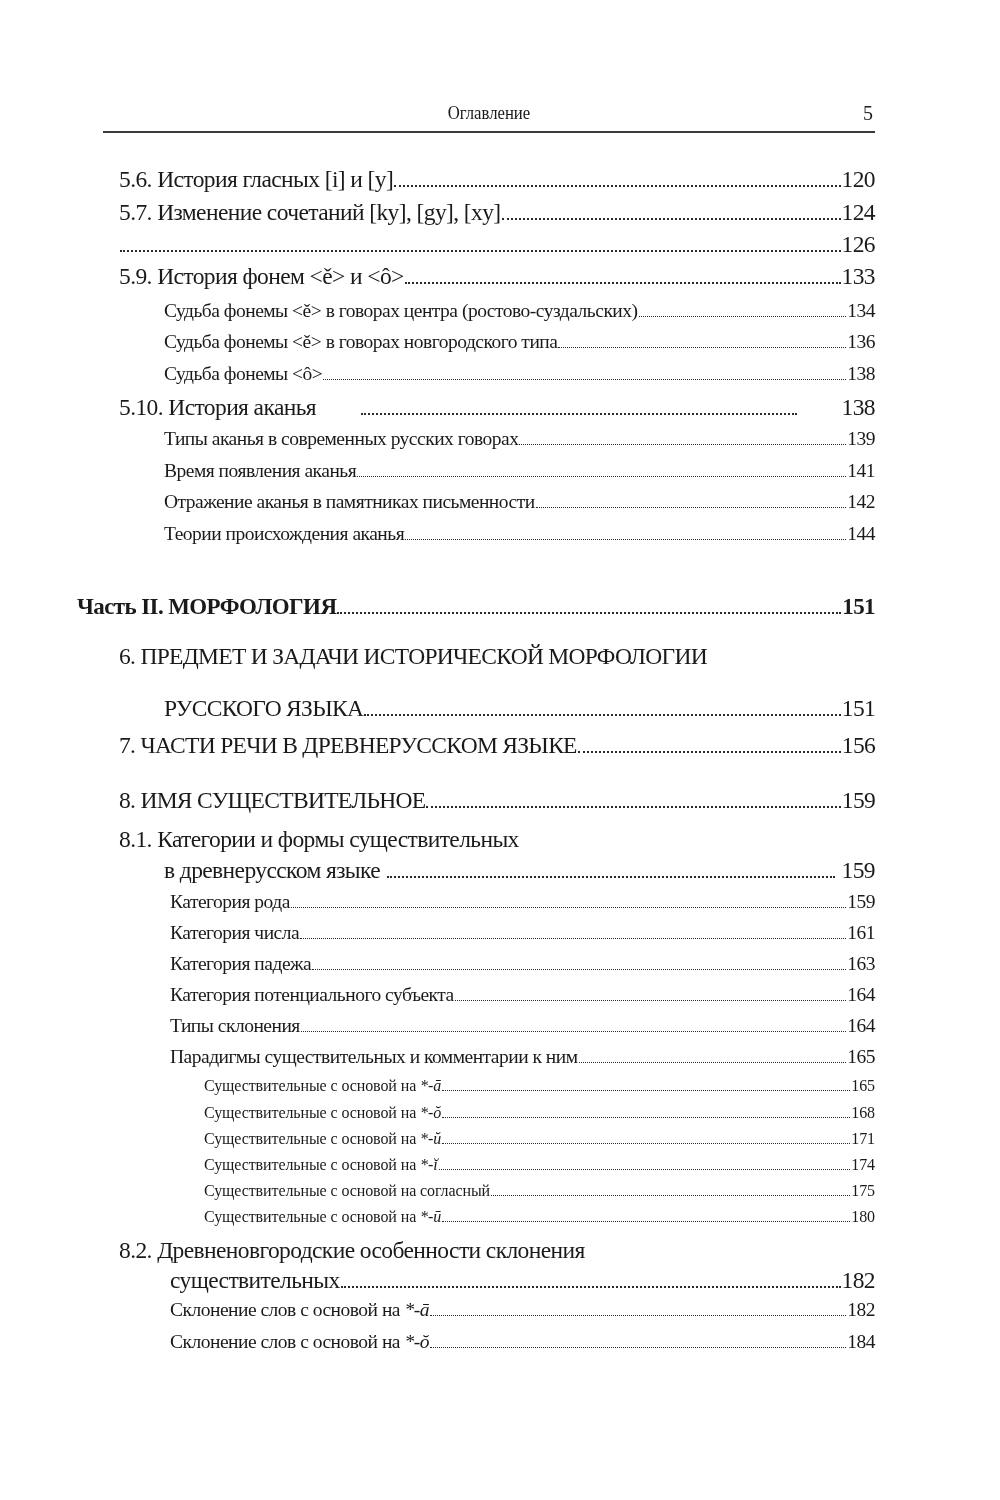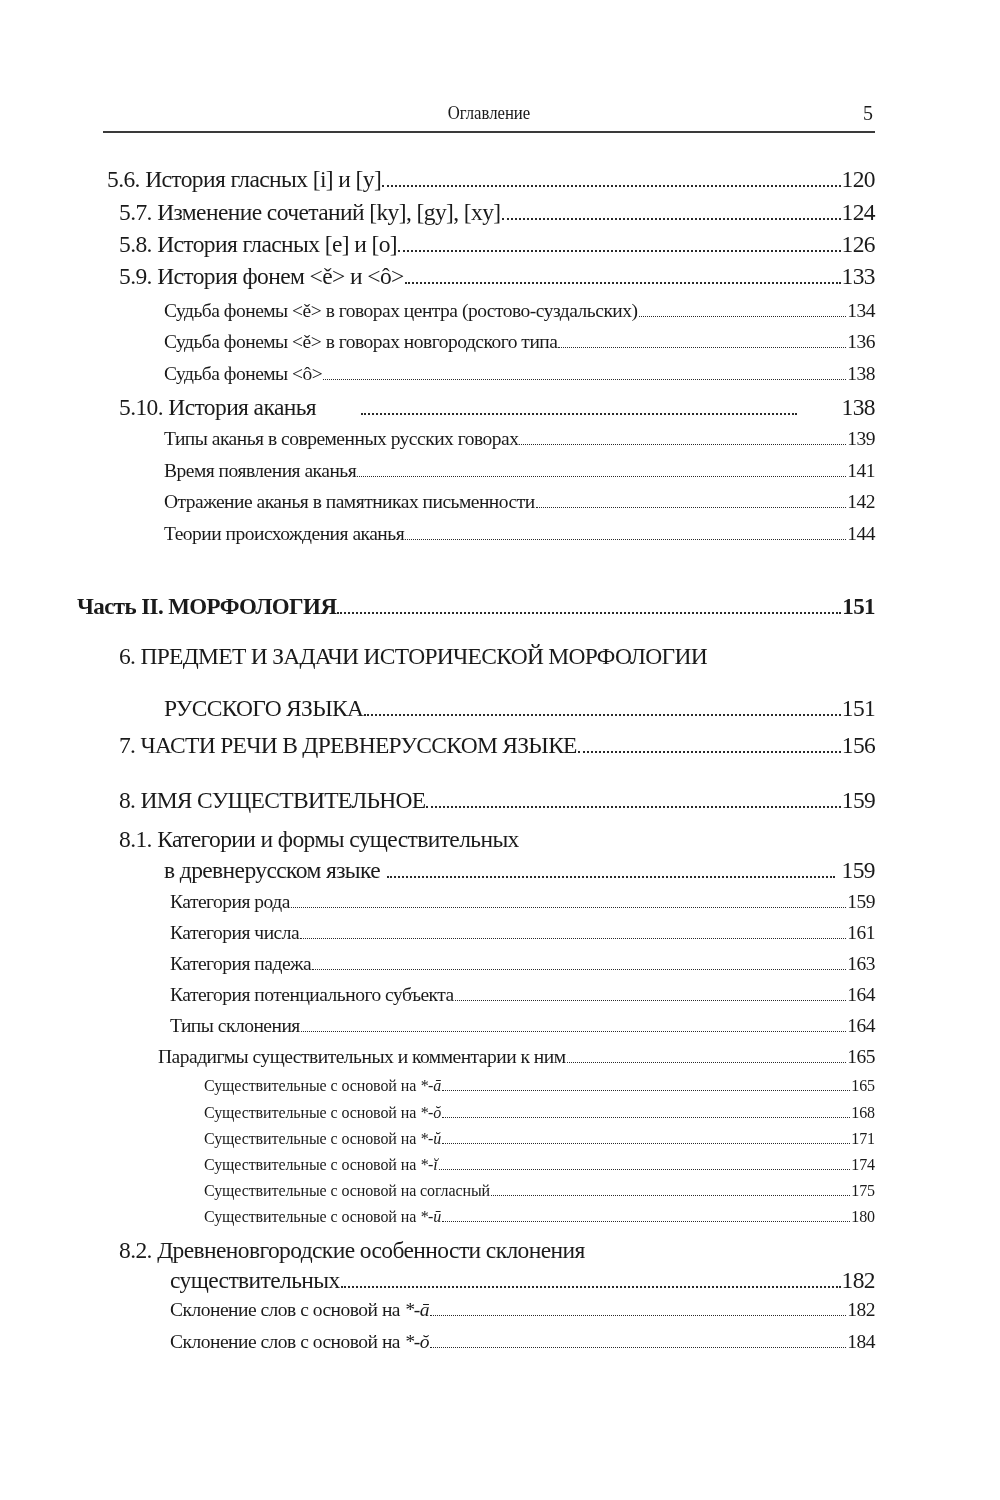--- a/index.html
+++ b/index.html
@@ -100,34 +100,33 @@
 <body>
 
 <div class="page">
 
   <div class="running-head">
     <div class="running-title"><span>Оглавление</span></div>
     <div class="page-number">5</div>
   </div>
   <div class="head-rule"></div>
 
-  <div class="toc-line lvl-sec" style="left:107px; top:166px;">
+  <div class="toc-line lvl-sec" style="left:119px; top:166px;">
     <span class="label">5.6. История гласных [i] и [y]</span>
     <span class="leader"></span>
     <span class="page">120</span>
   </div>
 
   <div class="toc-line lvl-sec" style="left:119px; top:199px;">
     <span class="label">5.7. Изменение сочетаний [ky], [gy], [xy]</span>
     <span class="leader"></span>
     <span class="page">124</span>
   </div>
 
   <div class="toc-line lvl-sec" style="left:119px; top:231px;">
-    <span class="label">5.8. История гласных [e] и [o]</span>
     <span class="leader"></span>
     <span class="page">126</span>
   </div>
 
   <div class="toc-line lvl-sec" style="left:119px; top:263px;">
     <span class="label">5.9. История фонем &lt;ě&gt; и &lt;ô&gt;</span>
     <span class="leader"></span>
     <span class="page">133</span>
   </div>
 
@@ -223,21 +222,21 @@
   <div class="toc-line lvl-sub" style="left:170px; top:984px;">
     <span class="label">Категория потенциального субъекта</span>
     <span class="leader"></span>
     <span class="page">164</span>
   </div>
   <div class="toc-line lvl-sub" style="left:170px; top:1015px;">
     <span class="label">Типы склонения</span>
     <span class="leader"></span>
     <span class="page">164</span>
   </div>
-  <div class="toc-line lvl-sub" style="left:158px; top:1046px;justify-content:center;">
+  <div class="toc-line lvl-sub" style="left:170px; top:1046px;justify-content:center;">
     <span class="label">Парадигмы существительных и комментарии к ним</span>
     <span class="leader"></span>
     <span class="page">165</span>
   </div>
 
   <div class="toc-line lvl-subsub" style="left:204px; top:1077px;">
     <span class="label"><span>Существительные с основой на </span><em class="var">*-ā</em></span>
     <span class="leader"></span>
     <span class="page">165</span>
   </div>

